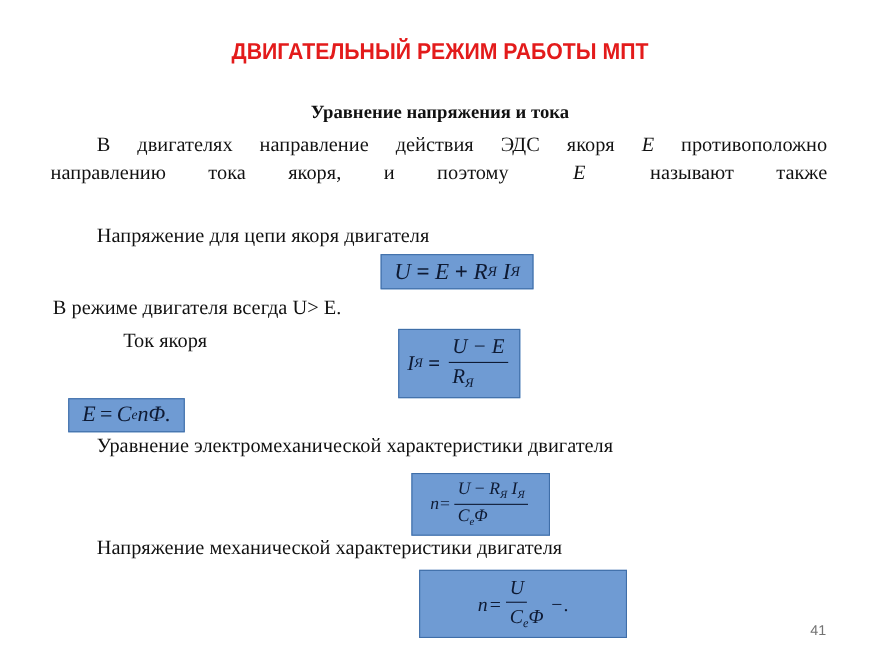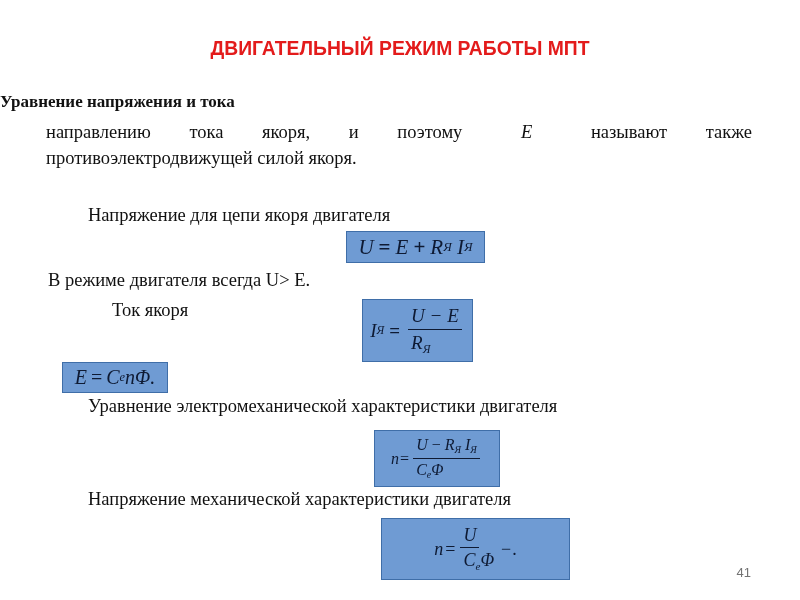--- a/index.html
+++ b/index.html
@@ -2,21 +2,21 @@
 <html><head>
 <meta charset="utf-8">
 <style>
   html, body { margin: 0; padding: 0; background: #ffffff; }
   body { width: 800px; height: 600px; position: relative; overflow: hidden;
          font-family: "Liberation Serif", serif; color: #111; }
   .abs { position: absolute; }
   .title { left: 0; width: 800px; top: 36px; text-align: center; color: #e31b1b;
            font-family: "Liberation Sans", sans-serif; font-weight: bold; font-size: 21px;
            transform: scaleX(0.92); letter-spacing: 0; }
-  .subtitle { left: 0; width: 800px; top: 92px; font-weight: bold; font-size: 17px; }
+  .subtitle { left: 0; width: 800px; top: 92px; text-align: center; font-weight: bold; font-size: 17px; }
   .para { font-size: 18.5px; line-height: 26px; }
   .just { left: 46px; width: 706px; top: 119px; text-align: justify; text-align-last: left;
           transform-origin: left top; }
   .just .line { display: block; text-align: justify; text-align-last: justify; white-space: nowrap; }
   .just .line.last { text-align-last: left; }
   .just .indent { padding-left: 42px; }
   .it { font-style: italic; }
   .line-text { font-size: 18.5px; white-space: nowrap; }
   .fbox { background: #6f9bd3; border: 1px solid #3f6ea8; box-sizing: border-box;
           font-family: "Liberation Serif", serif; font-style: italic; color: #0e1a33;
@@ -30,22 +30,22 @@
   .bold-op { font-weight: bold; font-style: normal; margin: 0 5px; }
   .page-num { right: 49px; top: 565px; font-family: "Liberation Sans", sans-serif; font-size: 13px; color: #737373; }
 </style>
 </head>
 <body>
 
 <div class="abs title">ДВИГАТЕЛЬНЫЙ РЕЖИМ РАБОТЫ МПТ</div>
 <div class="abs subtitle">Уравнение напряжения и тока</div>
 
 <div class="abs para just">
+  <span class="line indent"><span>В двигателях направление действия ЭДС якоря </span><span class="it">E</span><span> противоположно</span></span>
   <span class="line" style="word-spacing:32px"><span>направлению тока якоря, и поэтому </span><span class="it" style="margin:0 20px">E</span><span> называют также</span></span>
-  <span class="line last">противоэлектродвижущей силой якоря.</span>
 </div>
 
 <div class="abs line-text" style="left:88px; top:205px;">Напряжение для цепи якоря двигателя</div>
 
 <div class="abs fbox" style="left:346px; top:231px; width:139px; height:32px; font-size:21px;">
   <span>U</span><span class="bold-op">=</span><span>E</span><span class="bold-op">+</span><span>R</span><span class="sub">Я</span>&nbsp;<span>I</span><span class="sub">Я</span>
 </div>
 
 <div class="abs line-text" style="left:48px; top:270px;">В режиме двигателя всегда U&gt; E.</div>
 

